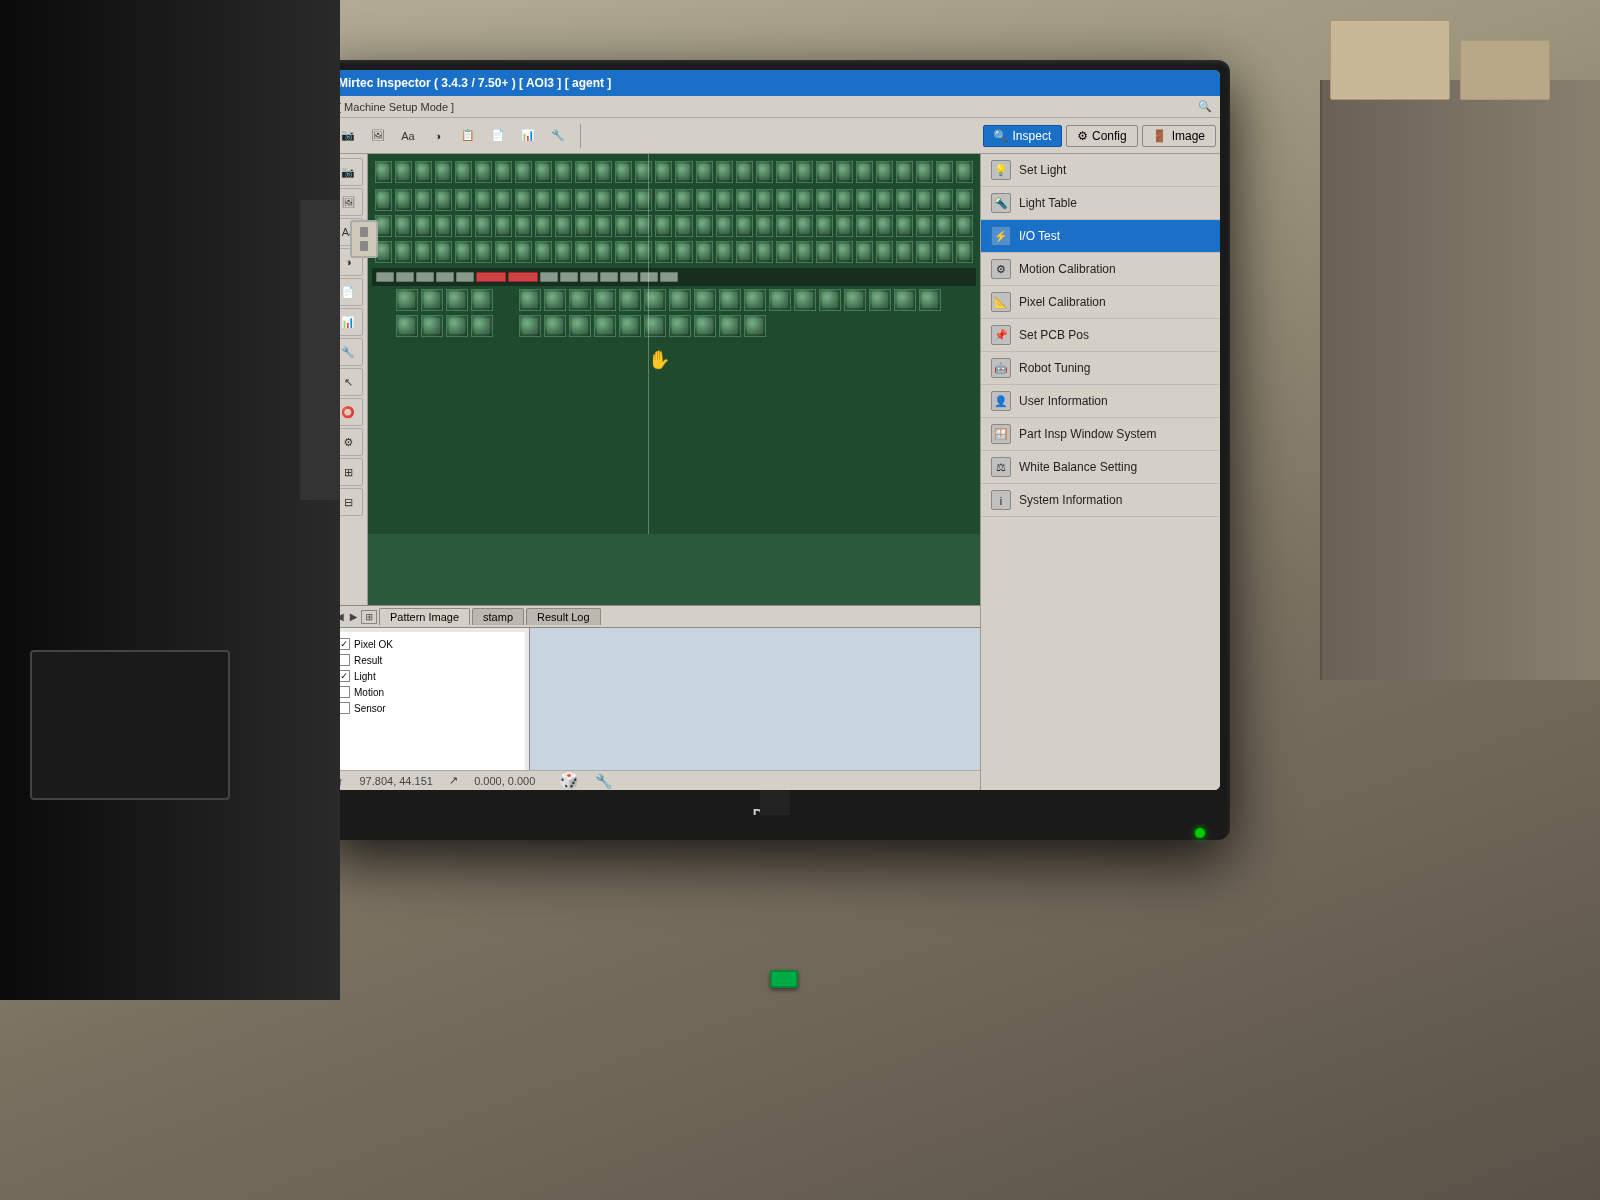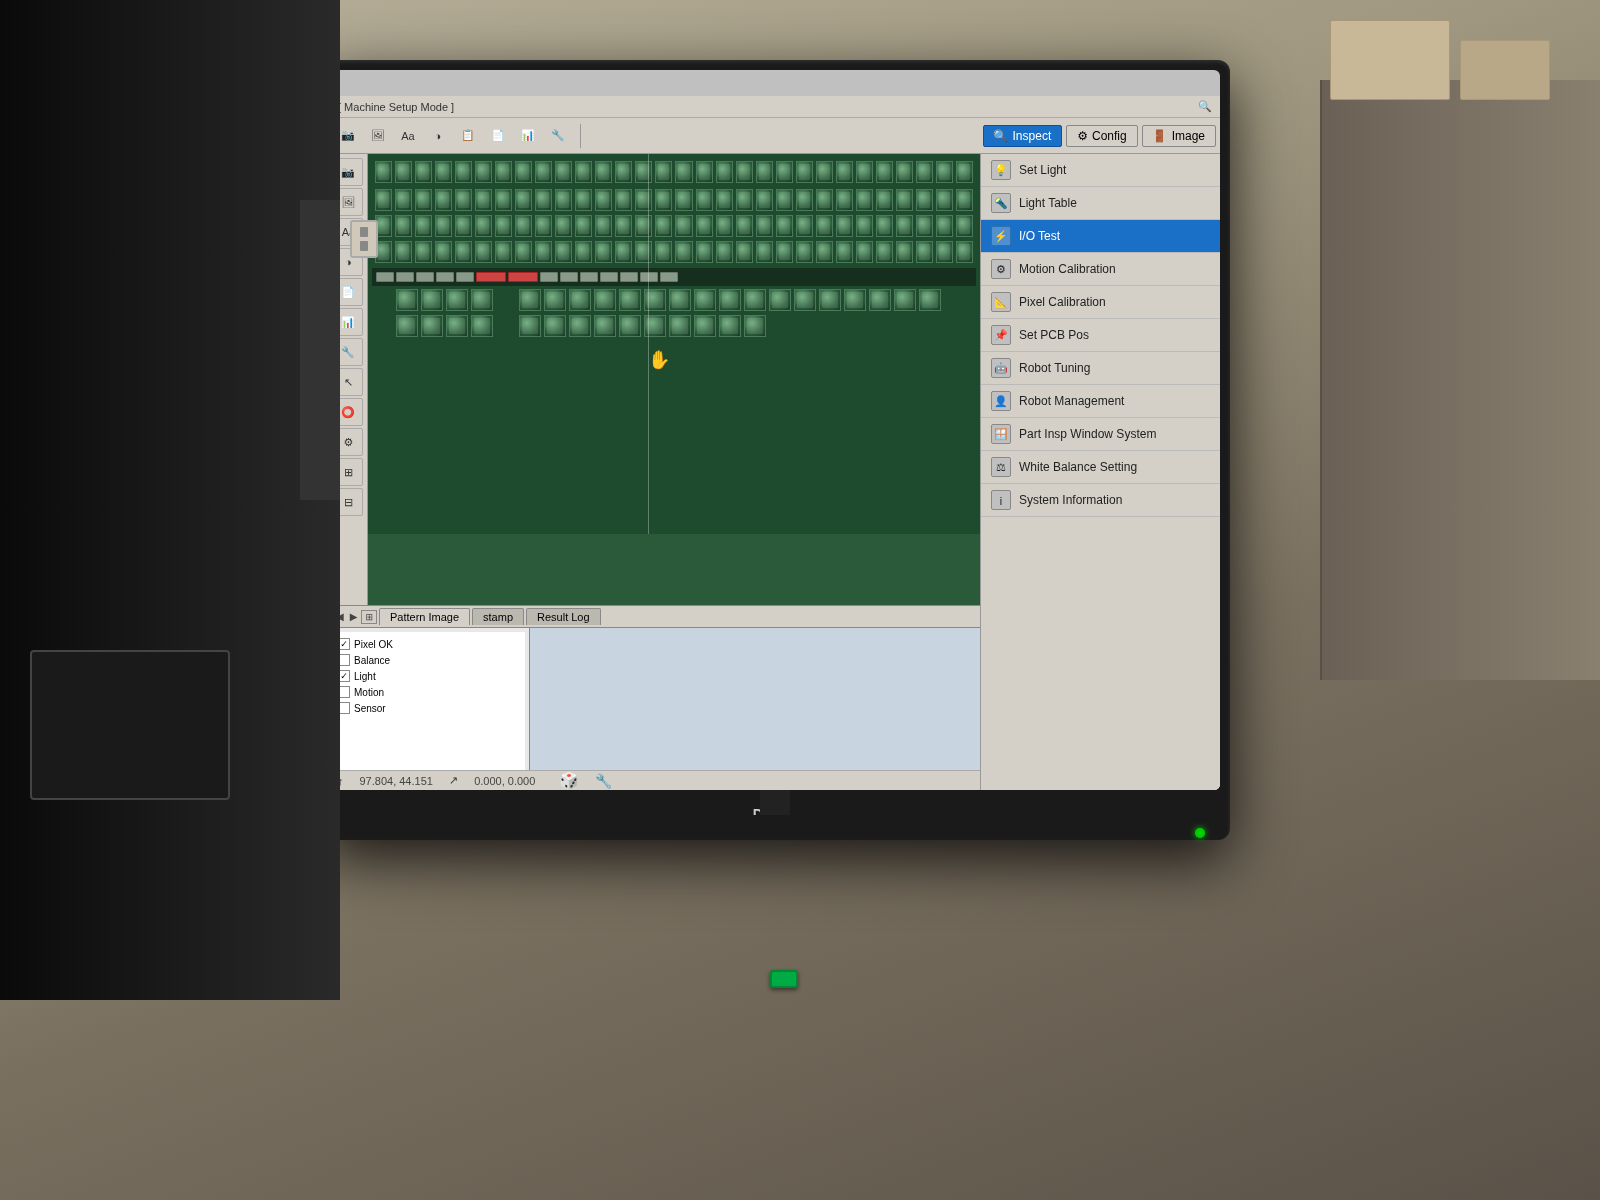--- a/index.html
+++ b/index.html
@@ -415,20 +415,23 @@
   <div style="width:8px;height:10px;background:#888;border-radius:1px;"></div>
 </div>
 
 <div class="monitor-outer">
 
   <div class="dell-logo">DELL</div>
 
   <div class="monitor-bezel">
     <div class="screen">
 
+      <div class="title-bar">
+        <span>Mirtec Inspector ( 3.4.3 / 7.50+ ) [ AOI3 ] [ agent ]</span>
+      </div>
 
       <div class="mode-bar">
         <span>[ Machine Setup Mode ]</span>
         <span style="margin-left:auto;font-size:11px;">🔍</span>
       </div>
 
       <div class="top-toolbar">
 
         <div style="display:flex;gap:2px;align-items:center;">
           <div class="left-icon" style="border:none;background:transparent;">📷</div>
@@ -713,21 +716,21 @@
         <div class="bottom-content">
 
           <div class="bottom-left">
             <div style="background:white;height:100%;padding:4px;overflow:hidden;">
               <div class="checklist-item">
                 <div class="check-box">✓</div>
                 <span style="font-size:10px;">Pixel OK</span>
               </div>
               <div class="checklist-item">
                 <div class="check-box"></div>
-                <span style="font-size:10px;">Balance</span>
+                <span style="font-size:10px;">Result</span>
               </div>
               <div class="checklist-item">
                 <div class="check-box">✓</div>
                 <span style="font-size:10px;">Light</span>
               </div>
               <div class="checklist-item">
                 <div class="check-box"></div>
                 <span style="font-size:10px;">Motion</span>
               </div>
               <div class="checklist-item">
@@ -779,21 +782,21 @@
             <div class="menu-item">
               <div class="menu-icon">📌</div>
               <span>Set PCB Pos</span>
             </div>
             <div class="menu-item">
               <div class="menu-icon">🤖</div>
               <span>Robot Tuning</span>
             </div>
             <div class="menu-item">
               <div class="menu-icon">👤</div>
-              <span>Robot Management</span>
+              <span>User Information</span>
             </div>
             <div class="menu-item">
               <div class="menu-icon">🪟</div>
               <span>Part Insp Window System</span>
             </div>
             <div class="menu-item">
               <div class="menu-icon">⚖</div>
               <span>White Balance Setting</span>
             </div>
             <div class="menu-item">

